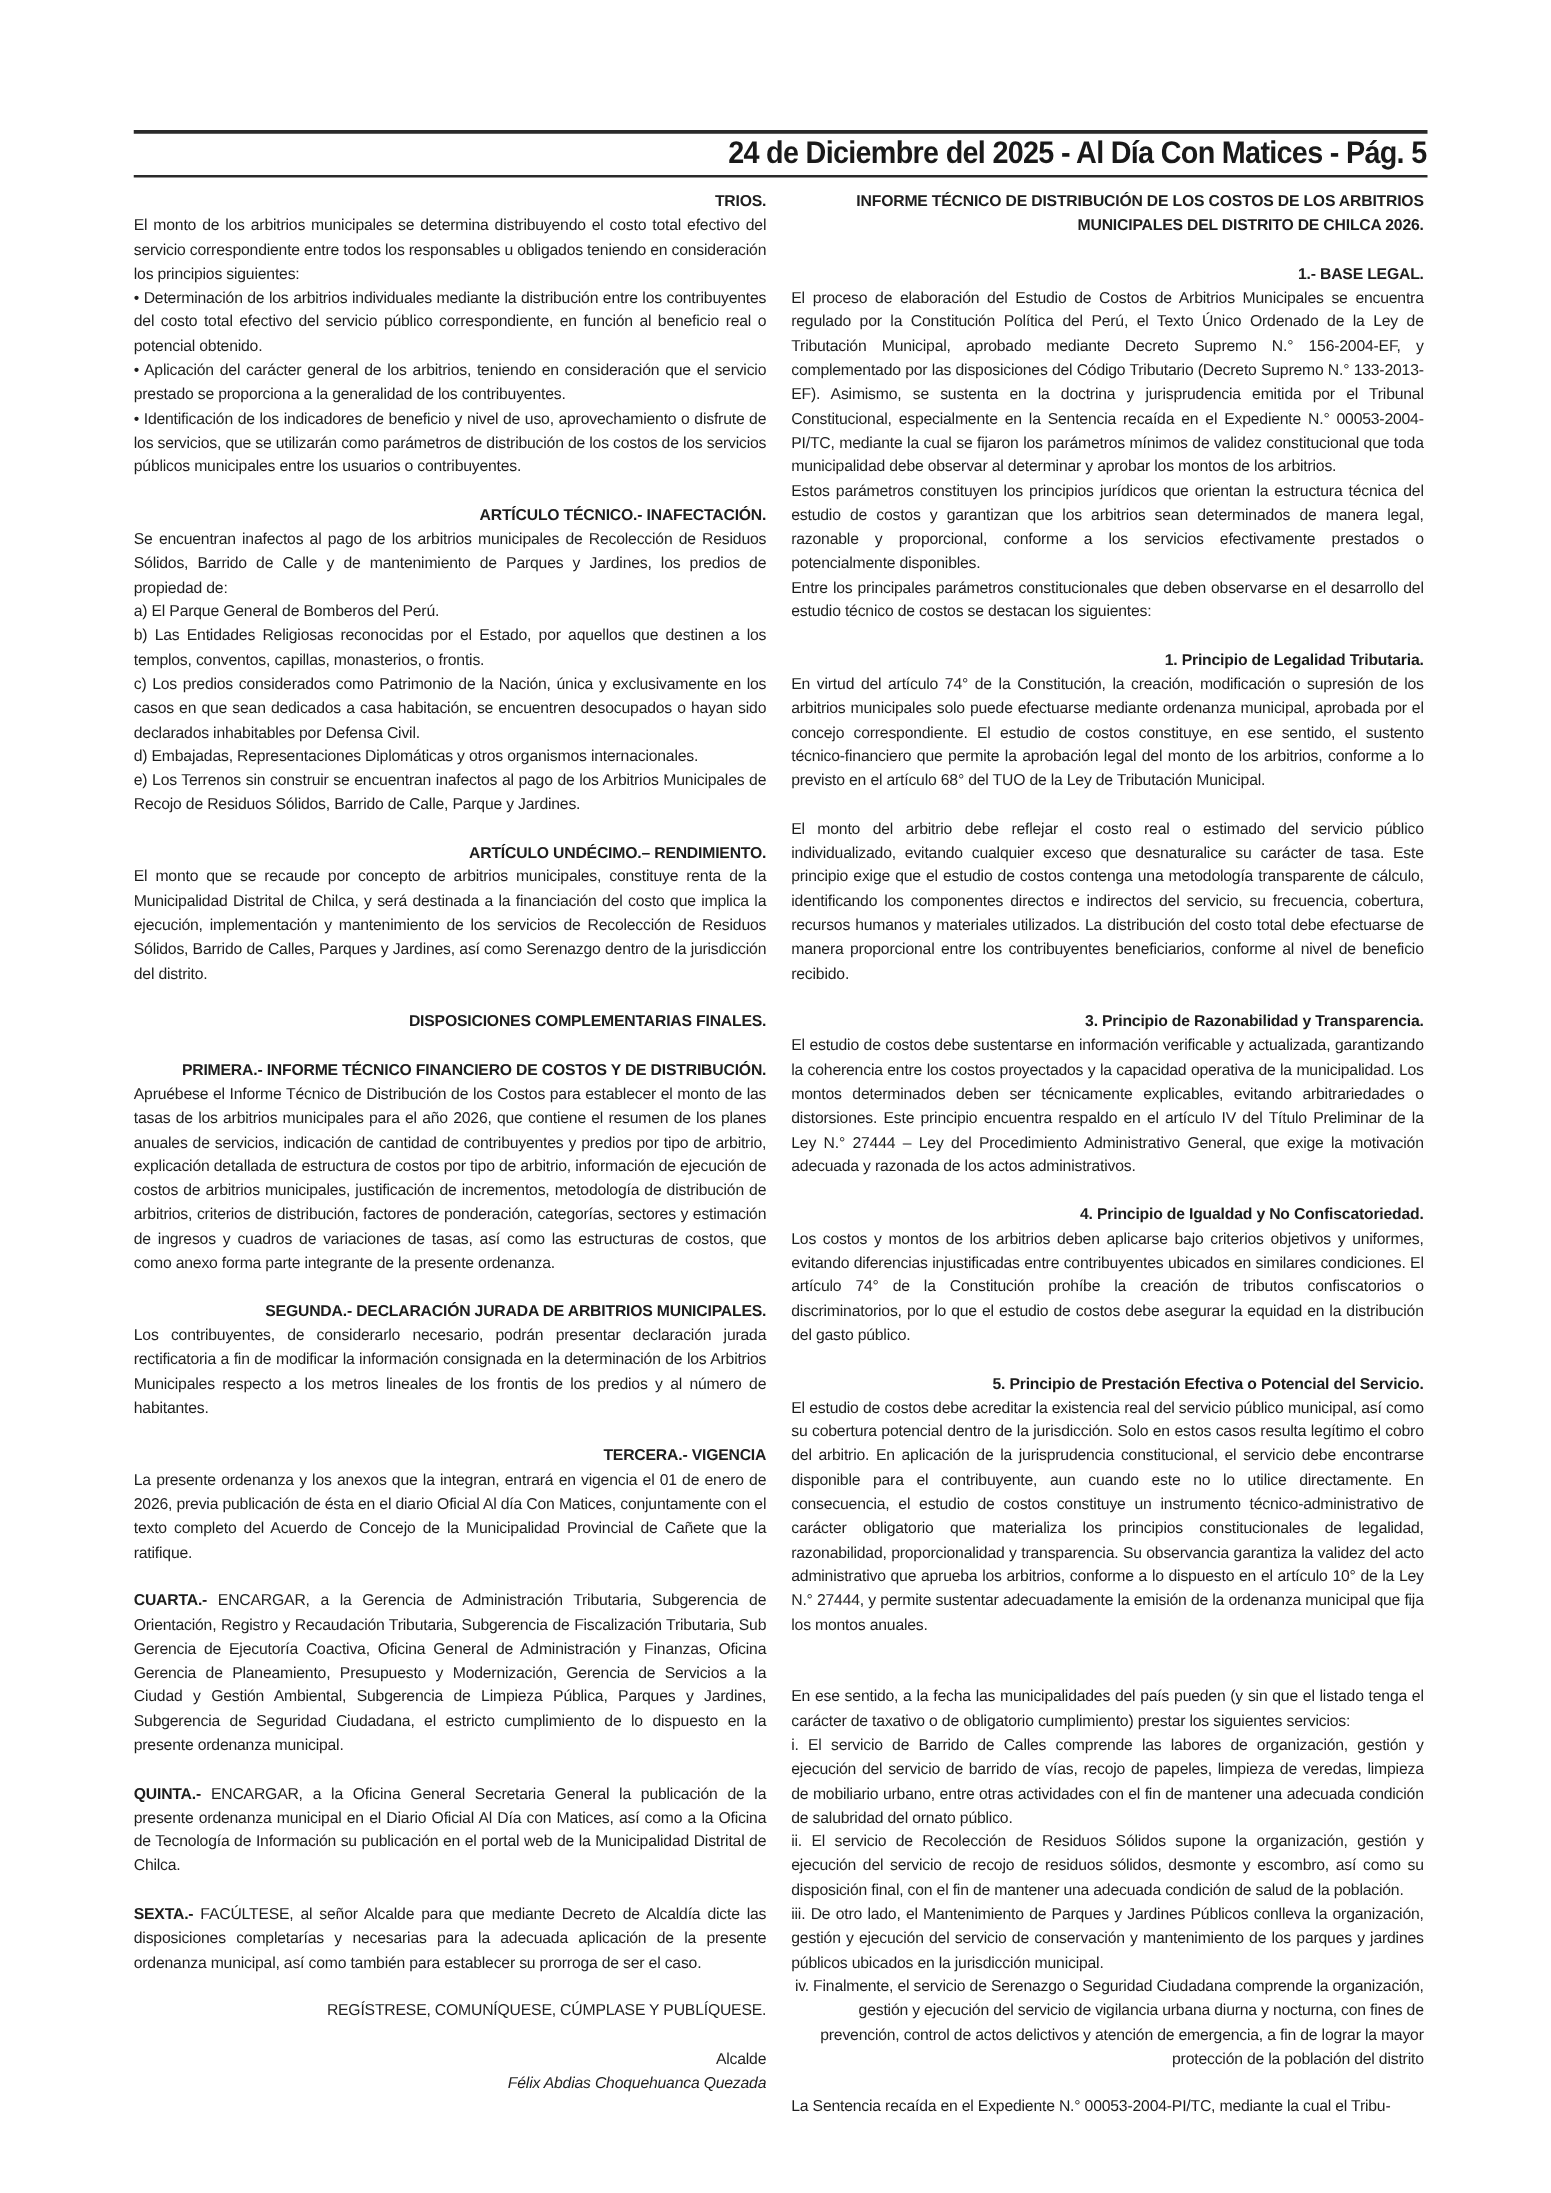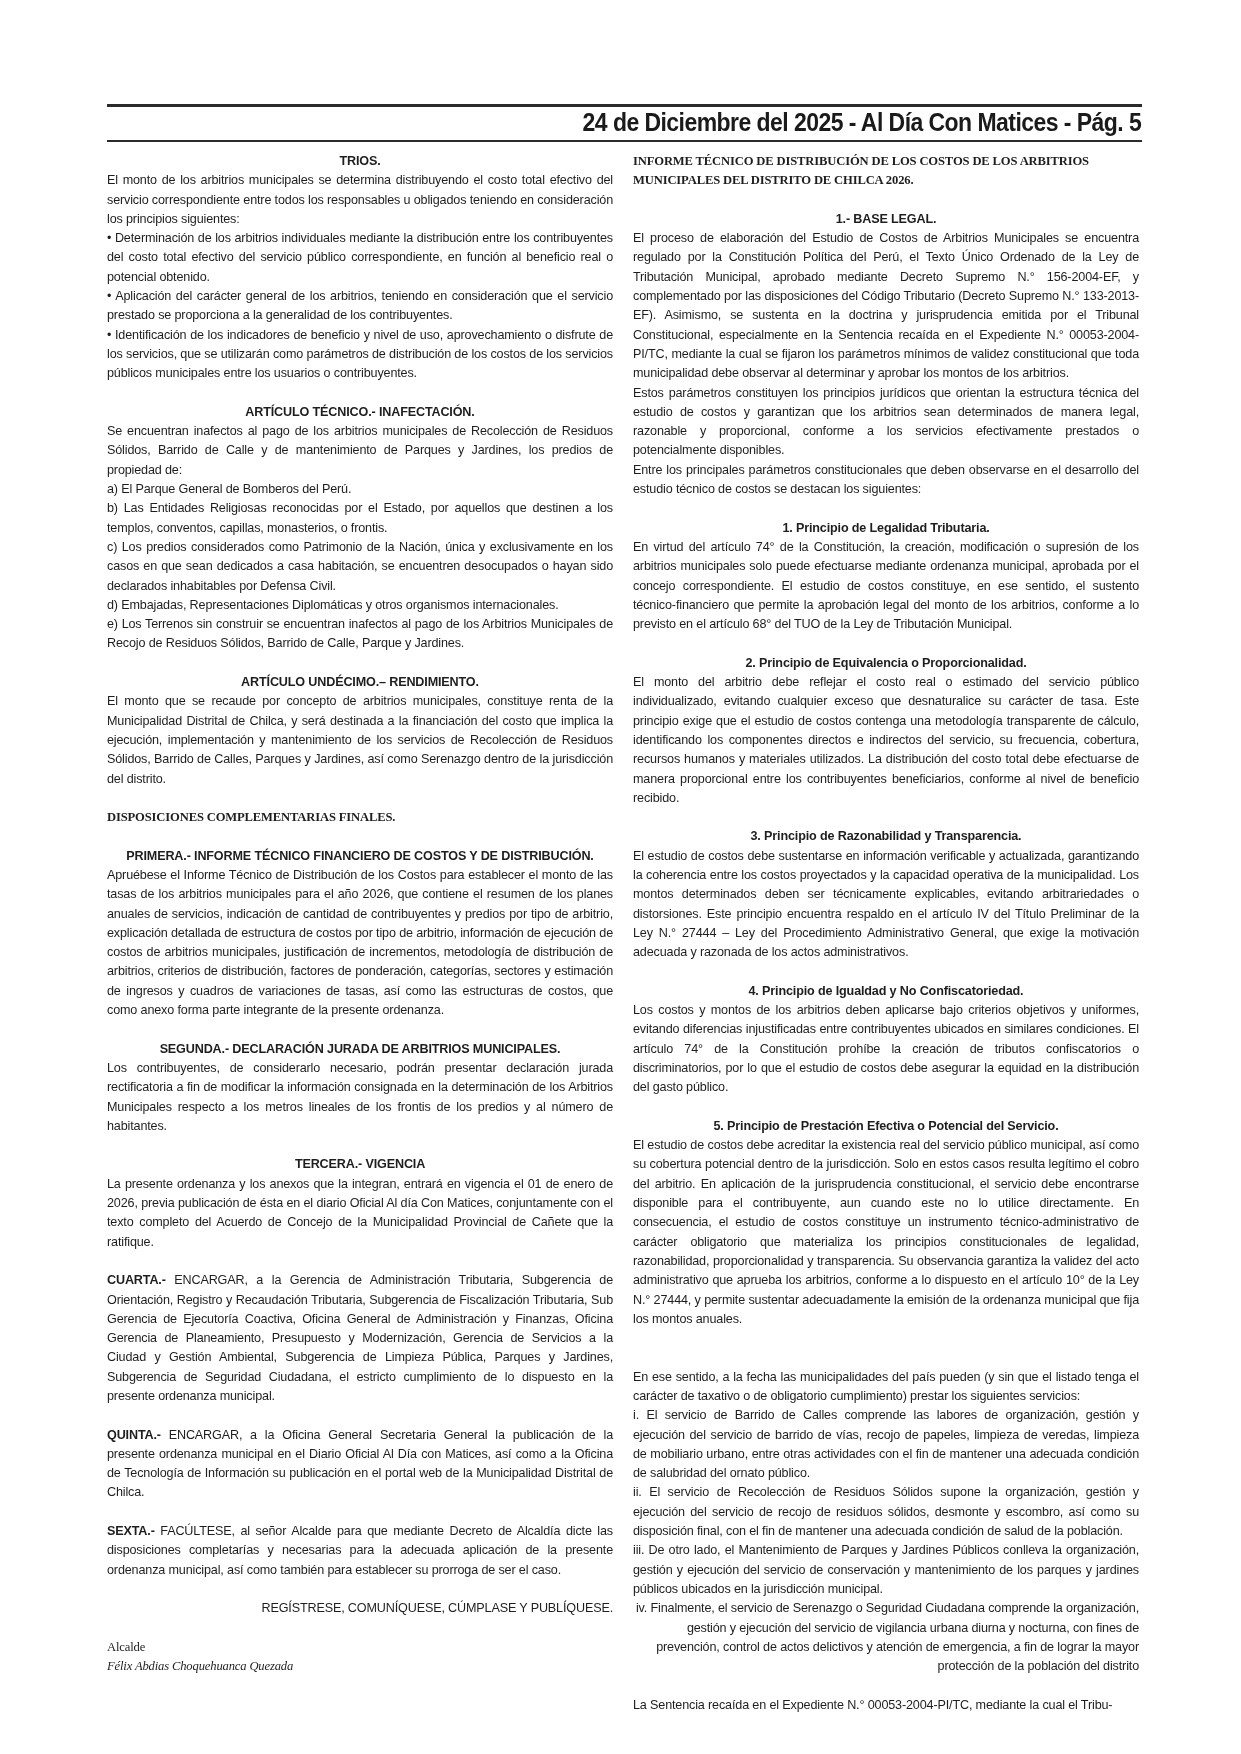--- a/index.html
+++ b/index.html
@@ -5,22 +5,22 @@
   html, body { margin: 0; padding: 0; background: #ffffff; }
   body { width: 1241px; height: 1754px; position: relative; overflow: hidden; color: #1e1e1e; font-family: "Liberation Sans", sans-serif; }
   .rule-top { position: absolute; left: 107px; top: 104px; width: 1035px; height: 3px; background: #2a2a2a; }
   .rule-bottom { position: absolute; left: 107px; top: 140px; width: 1035px; height: 2px; background: #2a2a2a; }
   .header-title { position: absolute; right: 100px; top: 108px; font-family: "Liberation Sans", sans-serif; font-weight: bold; font-size: 25px; letter-spacing: -0.6px; color: #1a1a1a; transform: scaleX(0.92); transform-origin: right center; white-space: nowrap; }
   .col { position: absolute; top: 152px; width: 506px; font-size: 12.6px; line-height: 19.3px; text-align: justify; letter-spacing: -0.15px; }
   .col-left { left: 107px; }
   .col-right { left: 633px; }
   .col p { margin: 0; }
   .col .gap { height: 19.3px; }
-  .heading { font-weight: bold; text-align: center; }
-  .center { text-align: left; font-family: Liberation Serif, serif; }
+  .heading { font-weight: bold; text-align: right; }
+  .center { text-align: right; }
   .italic { font-style: italic; }
   .bold { font-weight: bold; }
   .last-line-left { text-align: right; }
 </style>
 </head>
 <body>
 
 <div class="rule-top"></div>
 <div class="header-title">24 de Diciembre del 2025 - Al Día Con Matices - Pág. 5</div>
 <div class="rule-bottom"></div>
@@ -84,21 +84,20 @@
   <p class="heading">1.- BASE LEGAL.</p>
   <p>El proceso de elaboración del Estudio de Costos de Arbitrios Municipales se encuentra regulado por la Constitución Política del Perú, el Texto Único Ordenado de la Ley de Tributación Municipal, aprobado mediante Decreto Supremo N.° 156-2004-EF, y complementado por las disposiciones del Código Tributario (Decreto Supremo N.° 133-2013-EF). Asimismo, se sustenta en la doctrina y jurisprudencia emitida por el Tribunal Constitucional, especialmente en la Sentencia recaída en el Expediente N.° 00053-2004-PI/TC, mediante la cual se fijaron los parámetros mínimos de validez constitucional que toda municipalidad debe observar al determinar y aprobar los montos de los arbitrios.</p>
   <p>Estos parámetros constituyen los principios jurídicos que orientan la estructura técnica del estudio de costos y garantizan que los arbitrios sean determinados de manera legal, razonable y proporcional, conforme a los servicios efectivamente prestados o potencialmente disponibles.</p>
   <p>Entre los principales parámetros constitucionales que deben observarse en el desarrollo del estudio técnico de costos se destacan los siguientes:</p>
   <div class="gap"></div>
 
   <p class="heading">1. Principio de Legalidad Tributaria.</p>
   <p>En virtud del artículo 74° de la Constitución, la creación, modificación o supresión de los arbitrios municipales solo puede efectuarse mediante ordenanza municipal, aprobada por el concejo correspondiente. El estudio de costos constituye, en ese sentido, el sustento técnico-financiero que permite la aprobación legal del monto de los arbitrios, conforme a lo previsto en el artículo 68° del TUO de la Ley de Tributación Municipal.</p>
   <div class="gap"></div>
 
-  <p class="heading">2. Principio de Equivalencia o Proporcionalidad.</p>
   <p>El monto del arbitrio debe reflejar el costo real o estimado del servicio público individualizado, evitando cualquier exceso que desnaturalice su carácter de tasa. Este principio exige que el estudio de costos contenga una metodología transparente de cálculo, identificando los componentes directos e indirectos del servicio, su frecuencia, cobertura, recursos humanos y materiales utilizados. La distribución del costo total debe efectuarse de manera proporcional entre los contribuyentes beneficiarios, conforme al nivel de beneficio recibido.</p>
   <div class="gap"></div>
 
   <p class="heading">3. Principio de Razonabilidad y Transparencia.</p>
   <p>El estudio de costos debe sustentarse en información verificable y actualizada, garantizando la coherencia entre los costos proyectados y la capacidad operativa de la municipalidad. Los montos determinados deben ser técnicamente explicables, evitando arbitrariedades o distorsiones. Este principio encuentra respaldo en el artículo IV del Título Preliminar de la Ley N.° 27444 – Ley del Procedimiento Administrativo General, que exige la motivación adecuada y razonada de los actos administrativos.</p>
   <div class="gap"></div>
 
   <p class="heading">4. Principio de Igualdad y No Confiscatoriedad.</p>
   <p>Los costos y montos de los arbitrios deben aplicarse bajo criterios objetivos y uniformes, evitando diferencias injustificadas entre contribuyentes ubicados en similares condiciones. El artículo 74° de la Constitución prohíbe la creación de tributos confiscatorios o discriminatorios, por lo que el estudio de costos debe asegurar la equidad en la distribución del gasto público.</p>
   <div class="gap"></div>

